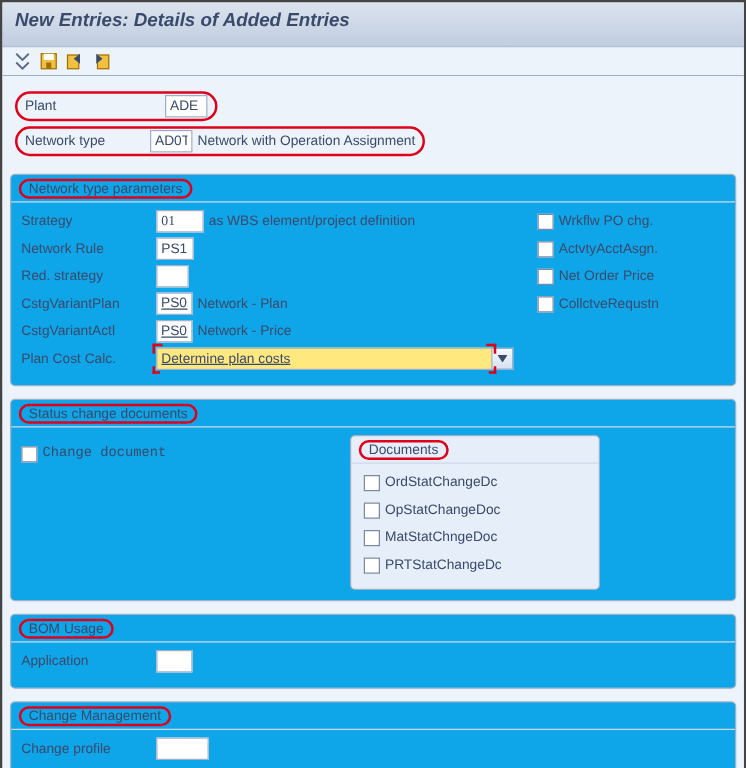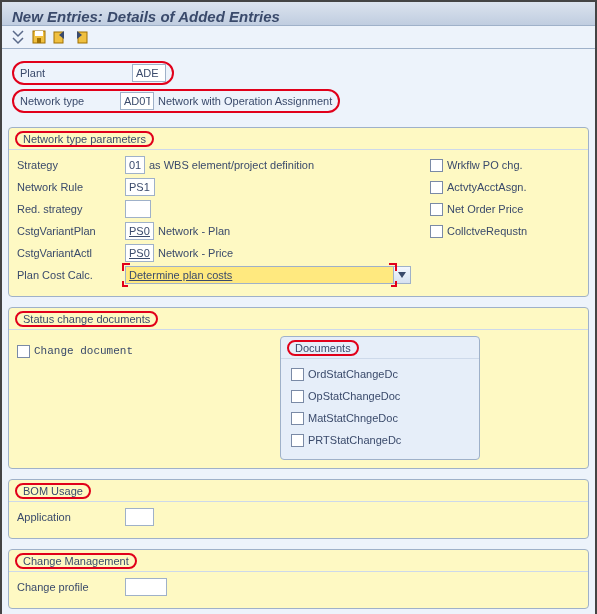--- a/index.html
+++ b/index.html
@@ -10,21 +10,21 @@
     background: #fff;
     color: #3a4a6b;
   }
   .window {
     width: 597px;
     border: 2px solid #444;
     background: #fff;
   }
   .titlebar {
     background: linear-gradient(#dbe3ee, #c0cde0);
-    padding: 6px 10px 0 10px;
+    padding: 6px 10px 12px 10px;
     border-bottom: 1px solid #9fb1c9;
   }
   .titlebar h1 {
     margin: 0;
     font-size: 15px;
     font-style: italic;
     font-weight: bold;
     color: #3a4a6b;
   }
   .toolbar {
@@ -73,21 +73,21 @@
   .highlight-oval {
     border: 2px solid #e1001a;
     border-radius: 12px;
     padding: 1px 6px;
     display: inline-flex;
     align-items: center;
   }
   .group {
     border: 1px solid #9fb1c9;
     border-radius: 4px;
-    background: #fef9c3;
+    background: #0ea5e9;
     margin-bottom: 10px;
   }
   .group-title {
     padding: 3px 6px 2px 6px;
     color: #3a4a6b;
     border-bottom: 1px solid #cdd9ea;
   }
   .group-title .highlight-oval {
     padding: 0 6px;
   }
@@ -214,21 +214,21 @@
     </div>
 
     <div class="group">
       <div class="group-title">
         <span class="highlight-oval">Network type parameters</span>
       </div>
       <div class="group-body two-col">
         <div class="col-left">
           <div class="row">
             <span class="lbl">Strategy</span>
-            <input class="fld" style="width: 20px;" value="01">
+            <input class="fld" style="width: 38px; font-family: Liberation Serif, serif;" value="01">
             <span class="desc">as WBS element/project definition</span>
           </div>
           <div class="row">
             <span class="lbl">Network Rule</span>
             <input class="fld" style="width: 30px;" value="PS1">
           </div>
           <div class="row">
             <span class="lbl">Red. strategy</span>
             <input class="fld" style="width: 26px;" value="">
           </div>

